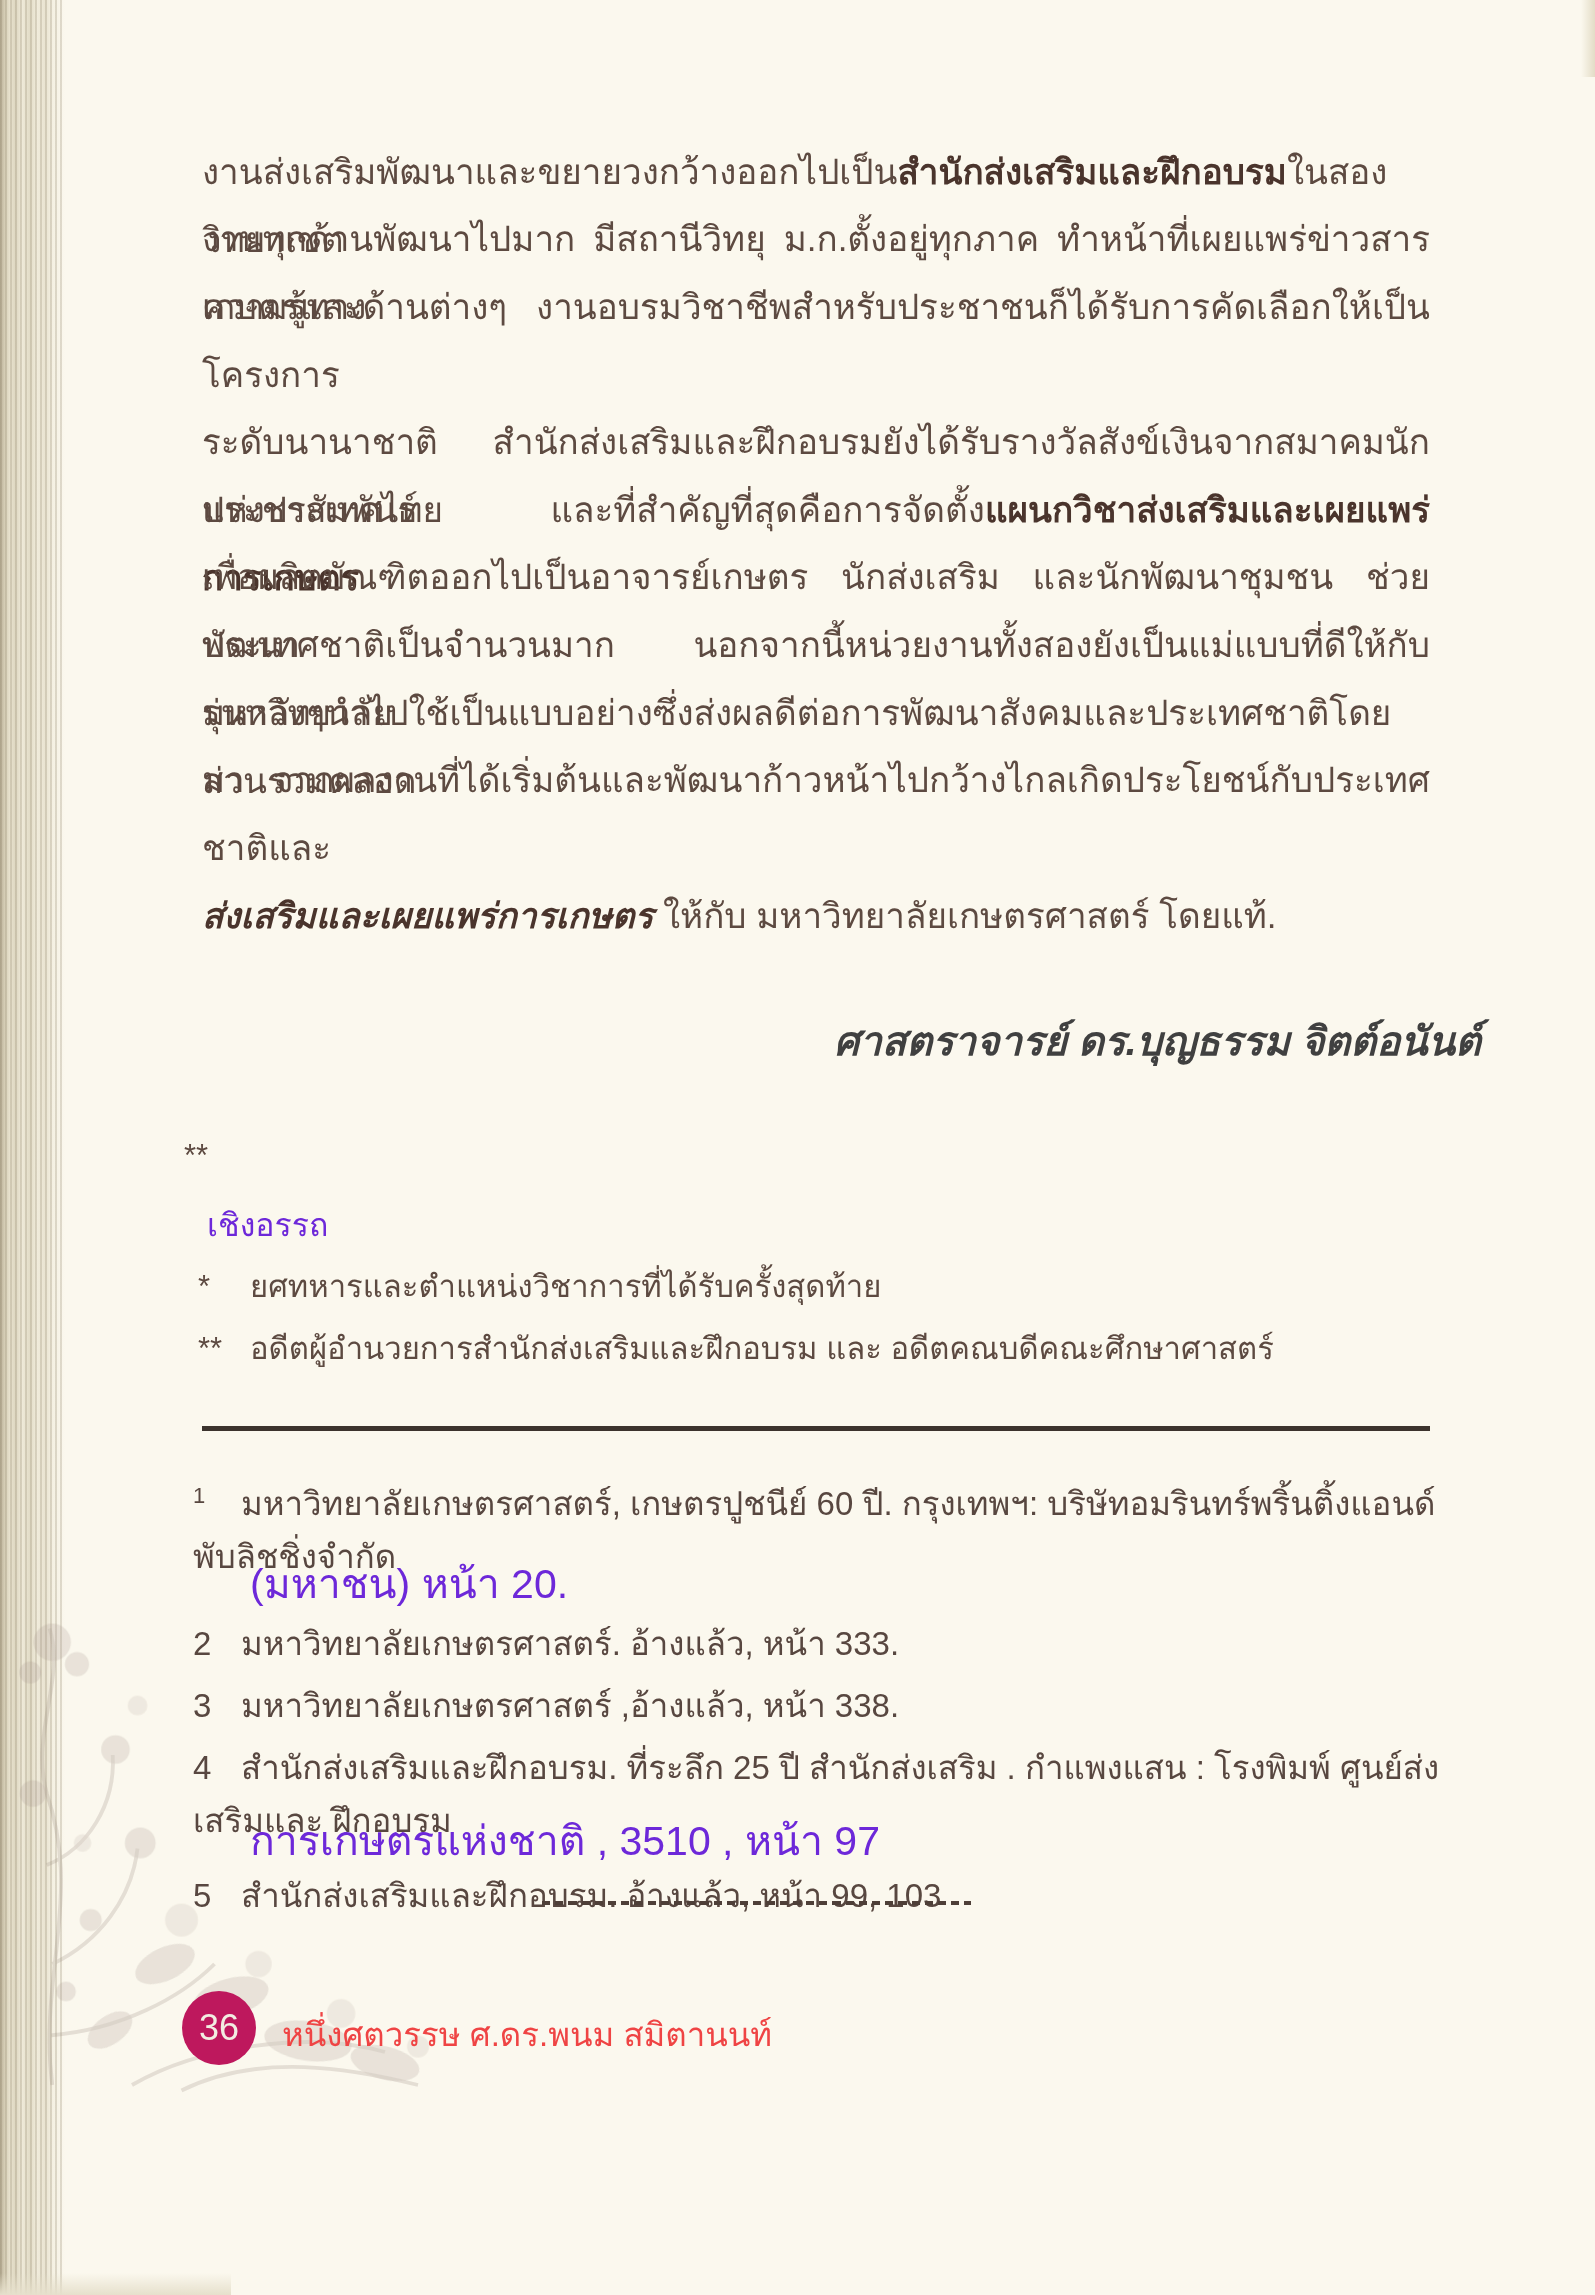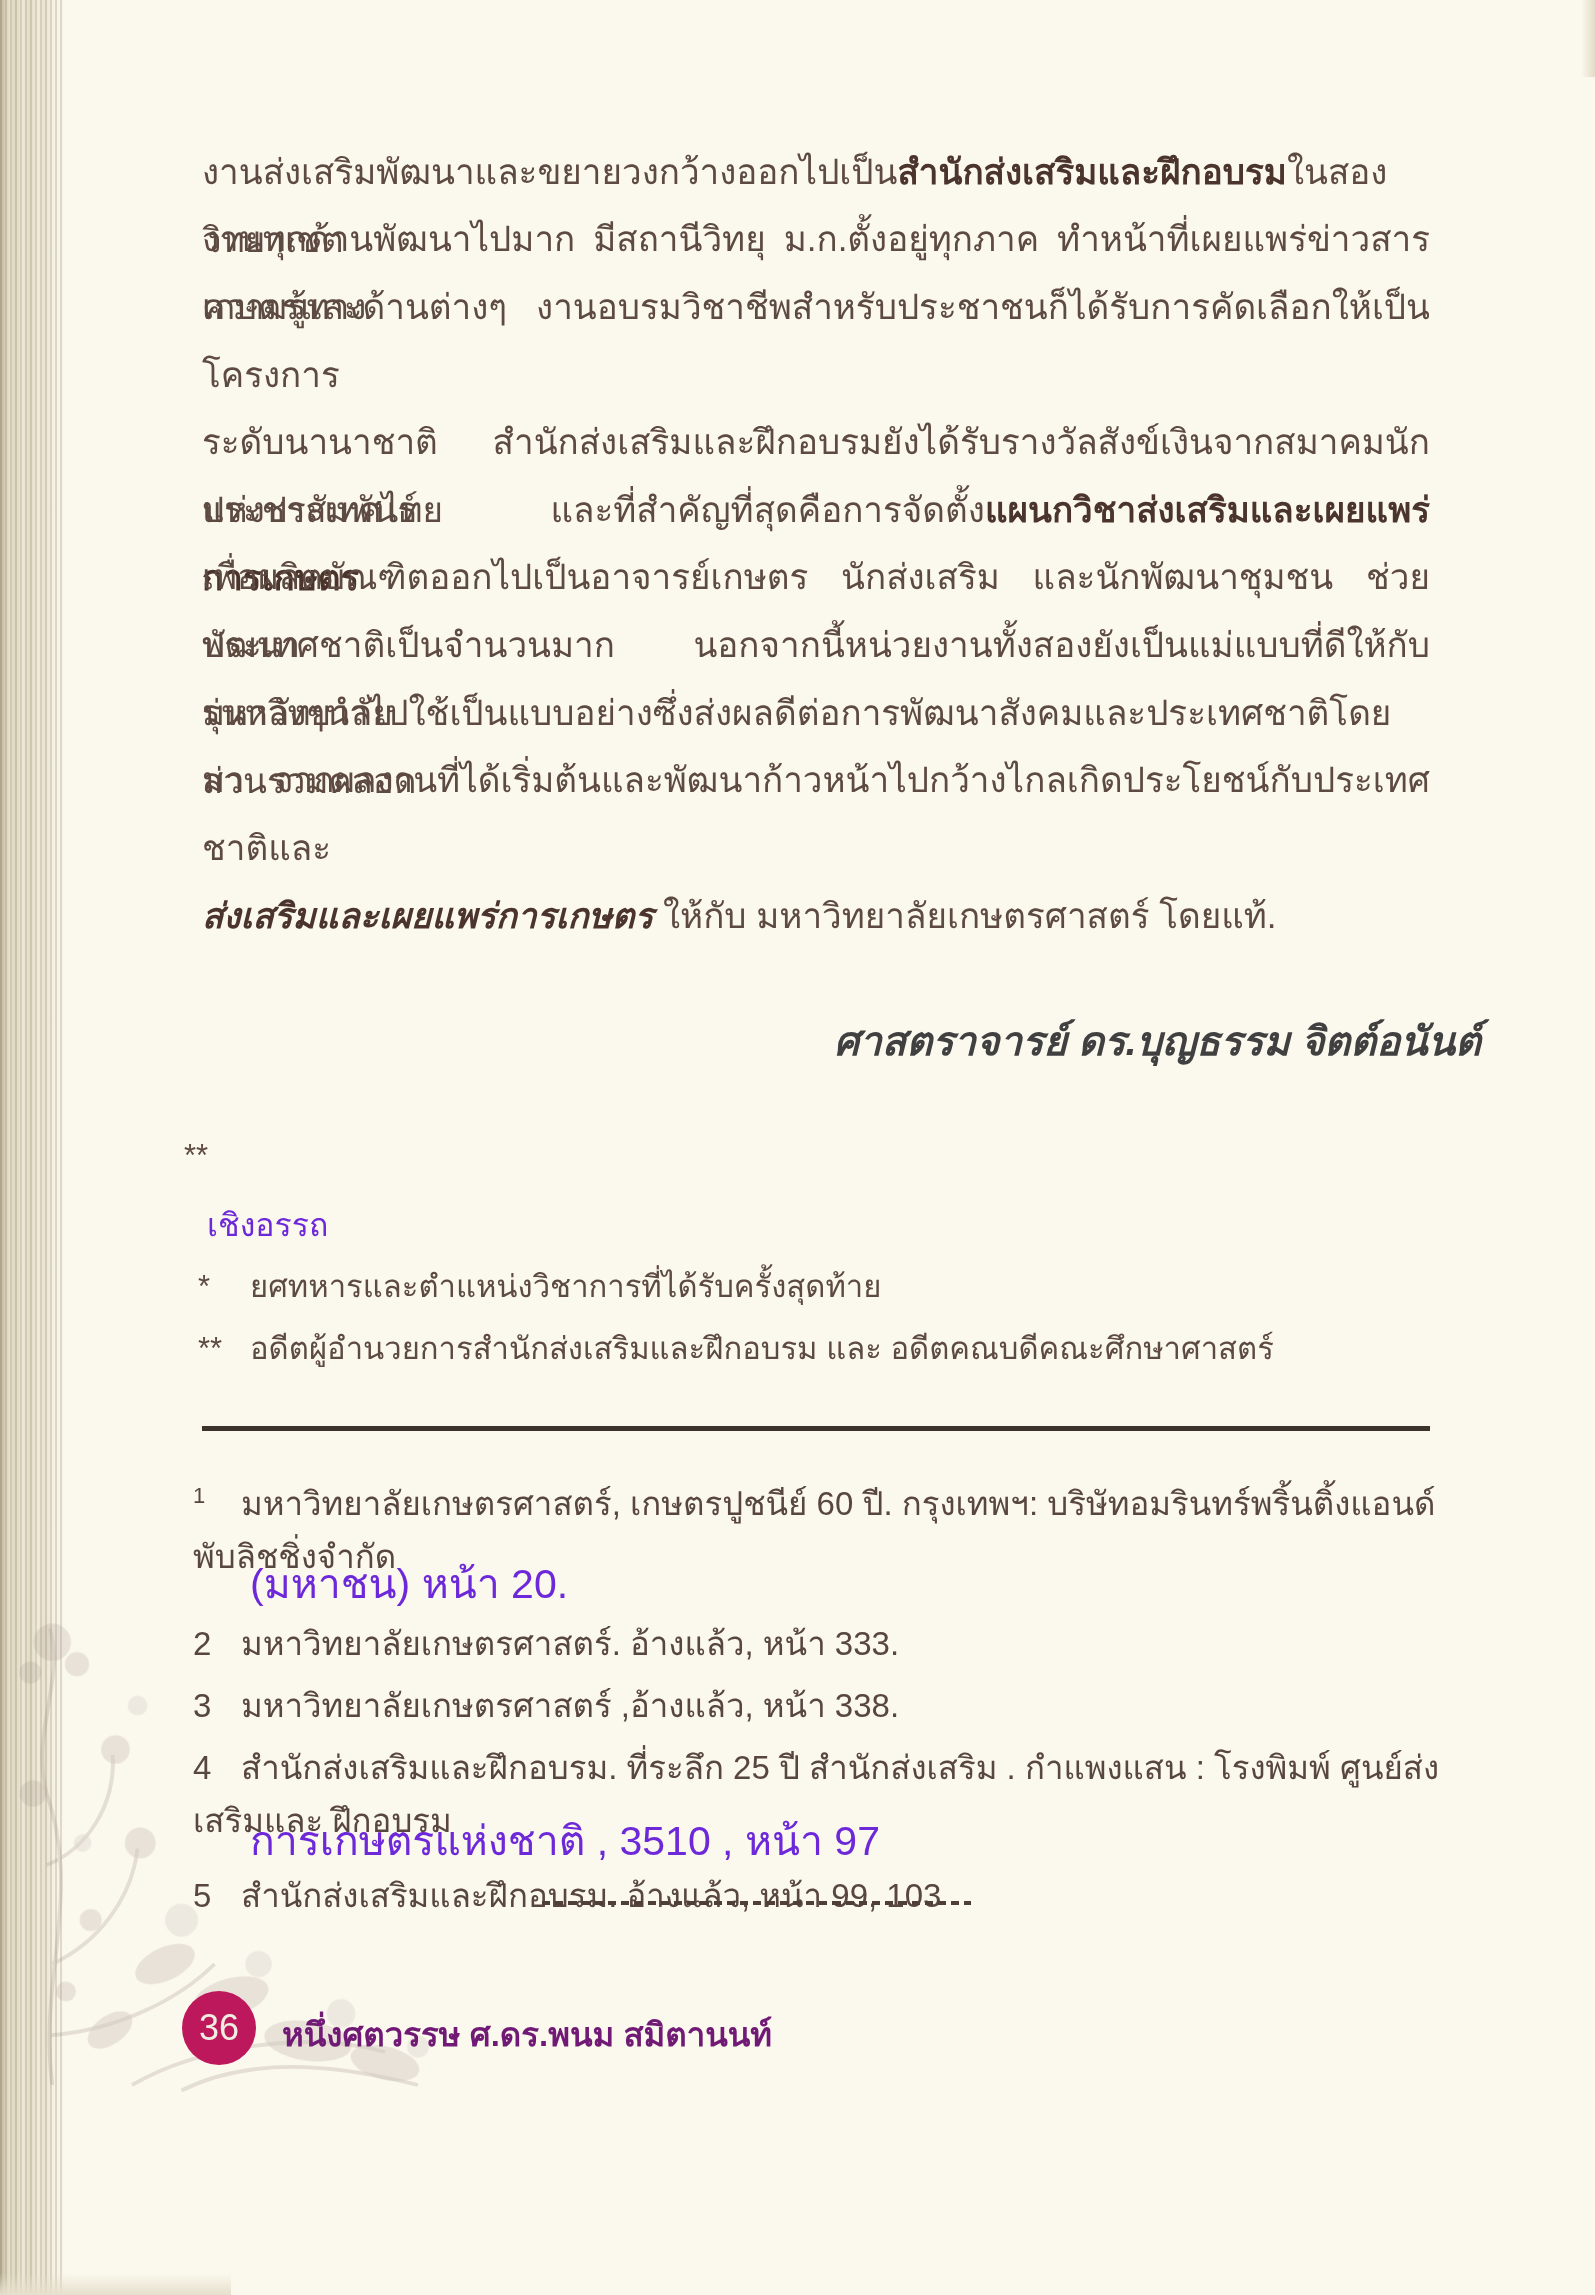--- a/index.html
+++ b/index.html
@@ -64,21 +64,21 @@
     background:repeating-linear-gradient(90deg,#4e3f38 0 8.3px,rgba(0,0,0,0) 8.3px 13.2px);
   }
   .page-badge{
     position:absolute;left:182px;top:1991px;width:74px;height:74px;
     border-radius:50%;background:#be185d;
     display:flex;align-items:center;justify-content:center;
     color:#f2ede1;font-size:36px;
   }
   .footer-title{
     position:absolute;left:282px;top:2008px;
-    font-size:33px;font-weight:bold;color:#701a75;
+    font-size:33px;font-weight:normal;color:#ef4444;
   }
 </style>
 </head>
 <body>
 
 <div class="page">
 
   <div class="scan-edge-left"></div>
   <div class="scan-edge-right"></div>
   <div class="scan-edge-bottom"></div>

